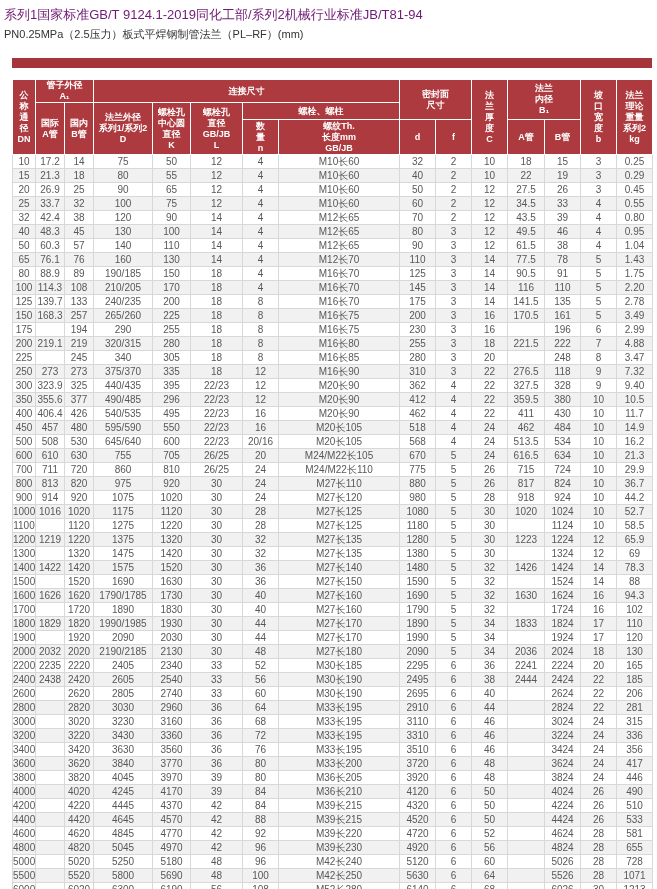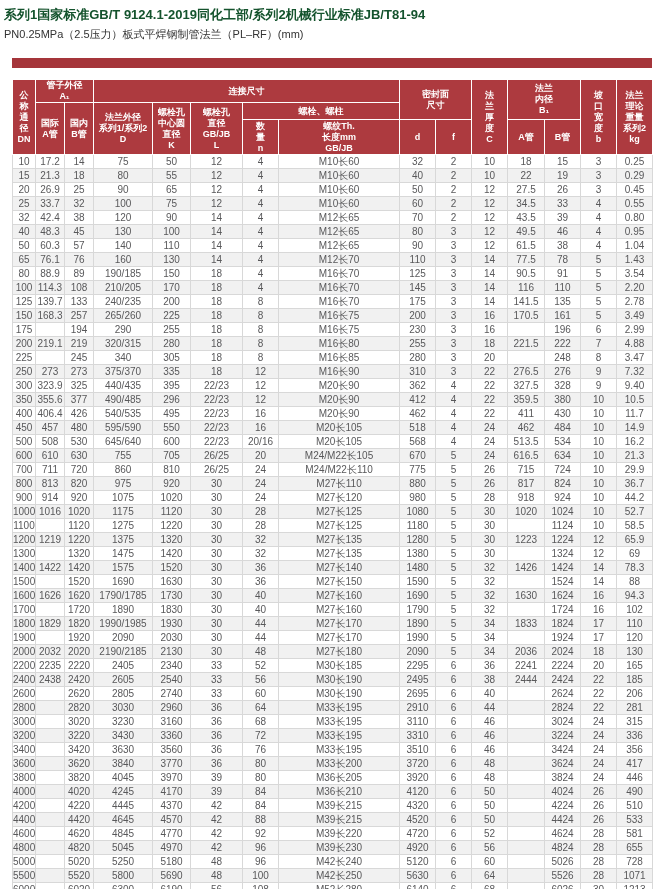--- a/index.html
+++ b/index.html
@@ -6,21 +6,21 @@
   body{
     width:657px;height:889px;
     background:#ffffff;
     font-family:"Liberation Sans","DejaVu Sans",sans-serif;
     -webkit-font-smoothing:antialiased;
     overflow:hidden;
   }
   .title1{
     margin:6px 0 2px 4px;
     font-size:13px;line-height:18px;
-    font-weight:bold;color:#14532d;
+    font-weight:normal;color:#701a75;
   }
   .title2{
     margin:0 0 16px 4px;
     font-size:11px;line-height:16px;
     color:#333333;
   }
   .table-wrap{margin-left:12px;width:640px;}
   .top-bar{
     height:10px;width:640px;
     background:#a5353a;
@@ -291,21 +291,21 @@
           <td>150</td>
           <td>18</td>
           <td>4</td>
           <td>M16长70</td>
           <td>125</td>
           <td>3</td>
           <td>14</td>
           <td>90.5</td>
           <td>91</td>
           <td>5</td>
-          <td>3.54</td>
+          <td>1.75</td>
         </tr>
         <tr>
           <td>100</td>
           <td>114.3</td>
           <td>108</td>
           <td>210/205</td>
           <td>170</td>
           <td>18</td>
           <td>4</td>
           <td>M16长70</td>
@@ -408,21 +408,21 @@
           <td>273</td>
           <td>375/370</td>
           <td>335</td>
           <td>18</td>
           <td>12</td>
           <td>M16长90</td>
           <td>310</td>
           <td>3</td>
           <td>22</td>
           <td>276.5</td>
-          <td>276</td>
+          <td>118</td>
           <td>9</td>
           <td>7.32</td>
         </tr>
         <tr>
           <td>300</td>
           <td>323.9</td>
           <td>325</td>
           <td>440/435</td>
           <td>395</td>
           <td>22/23</td>

